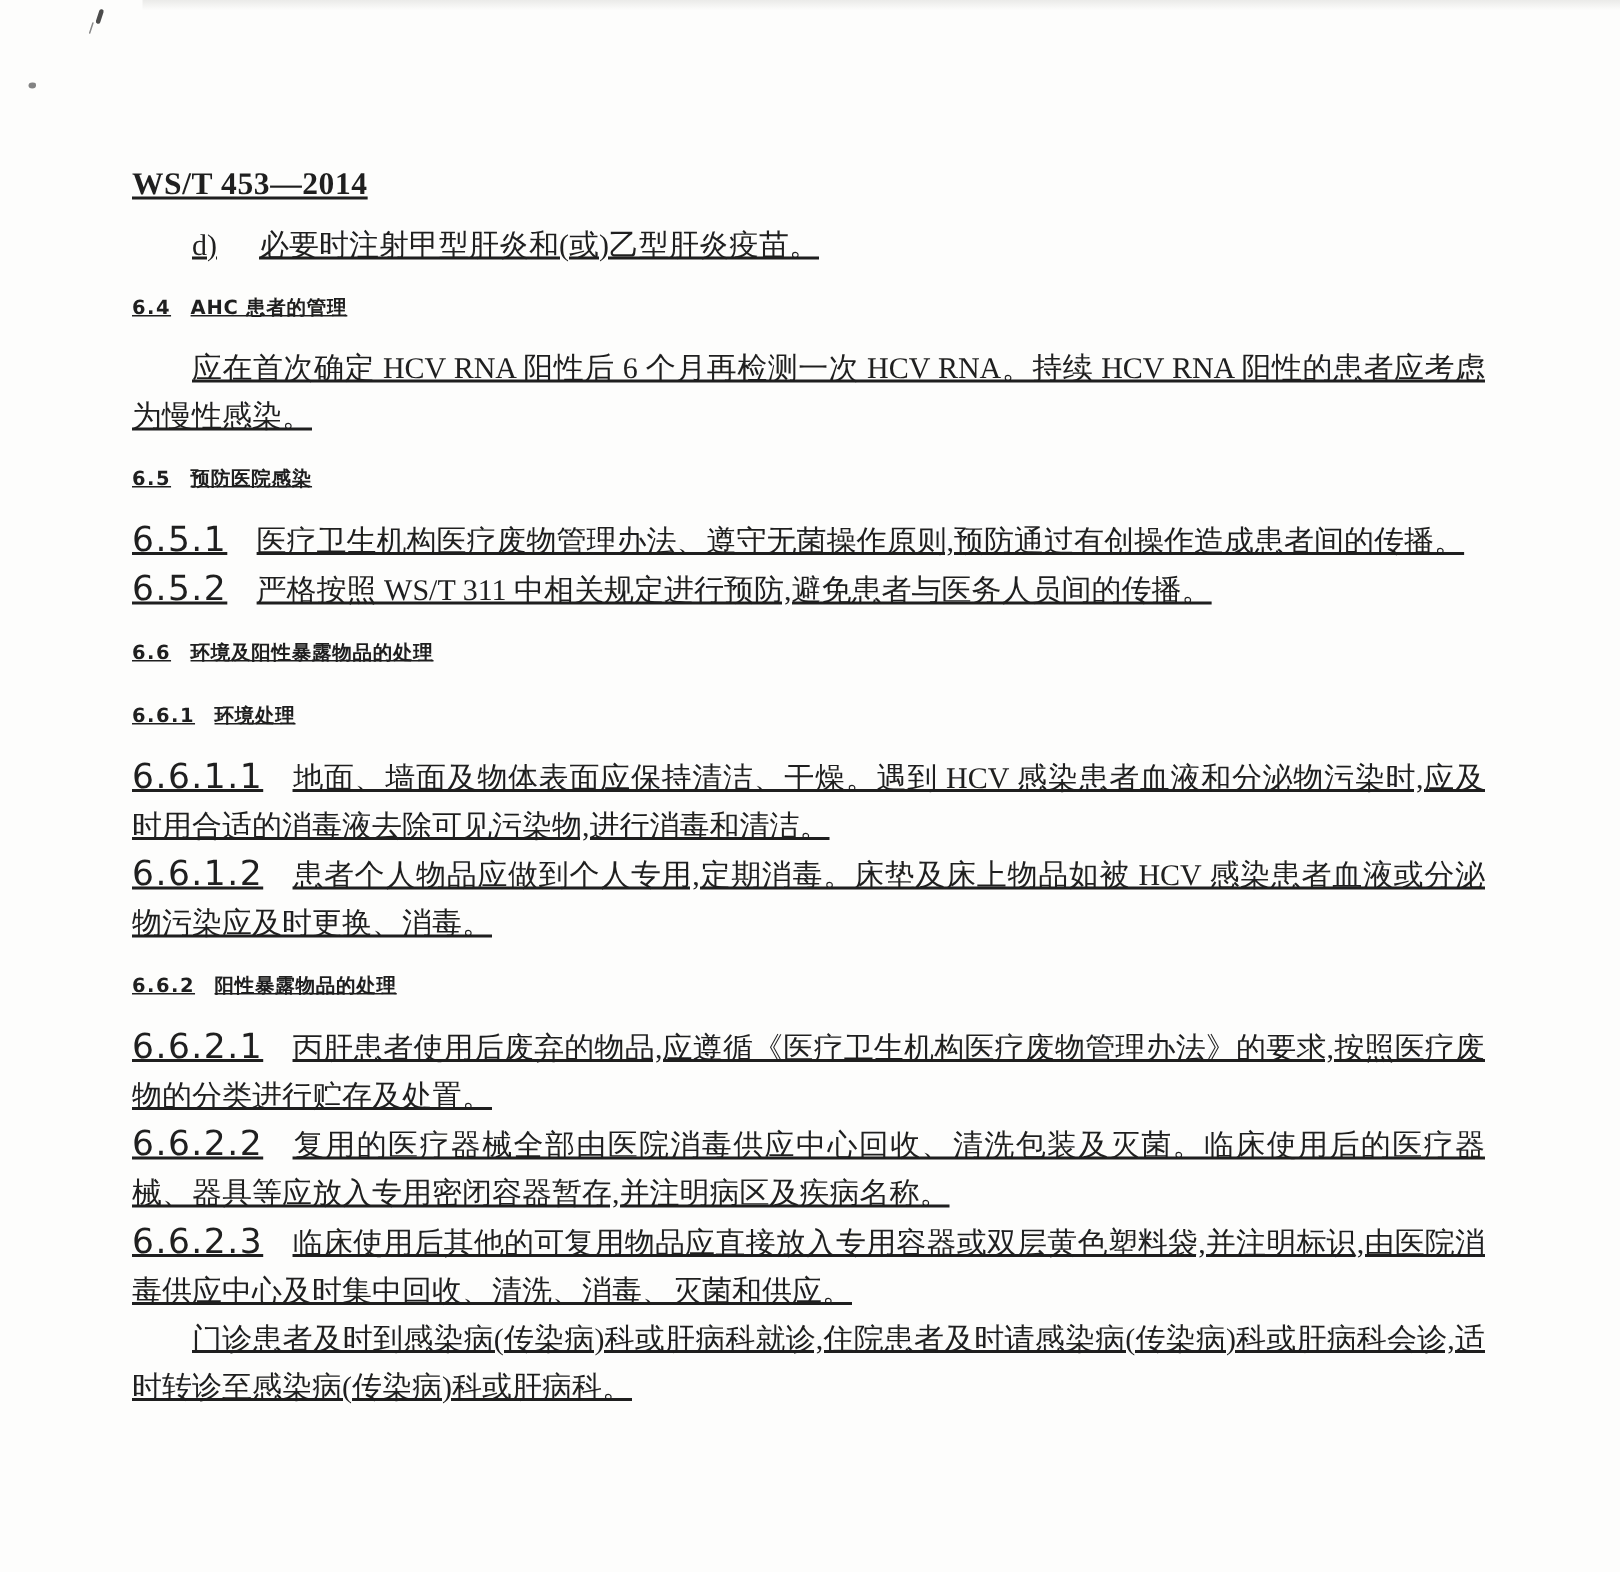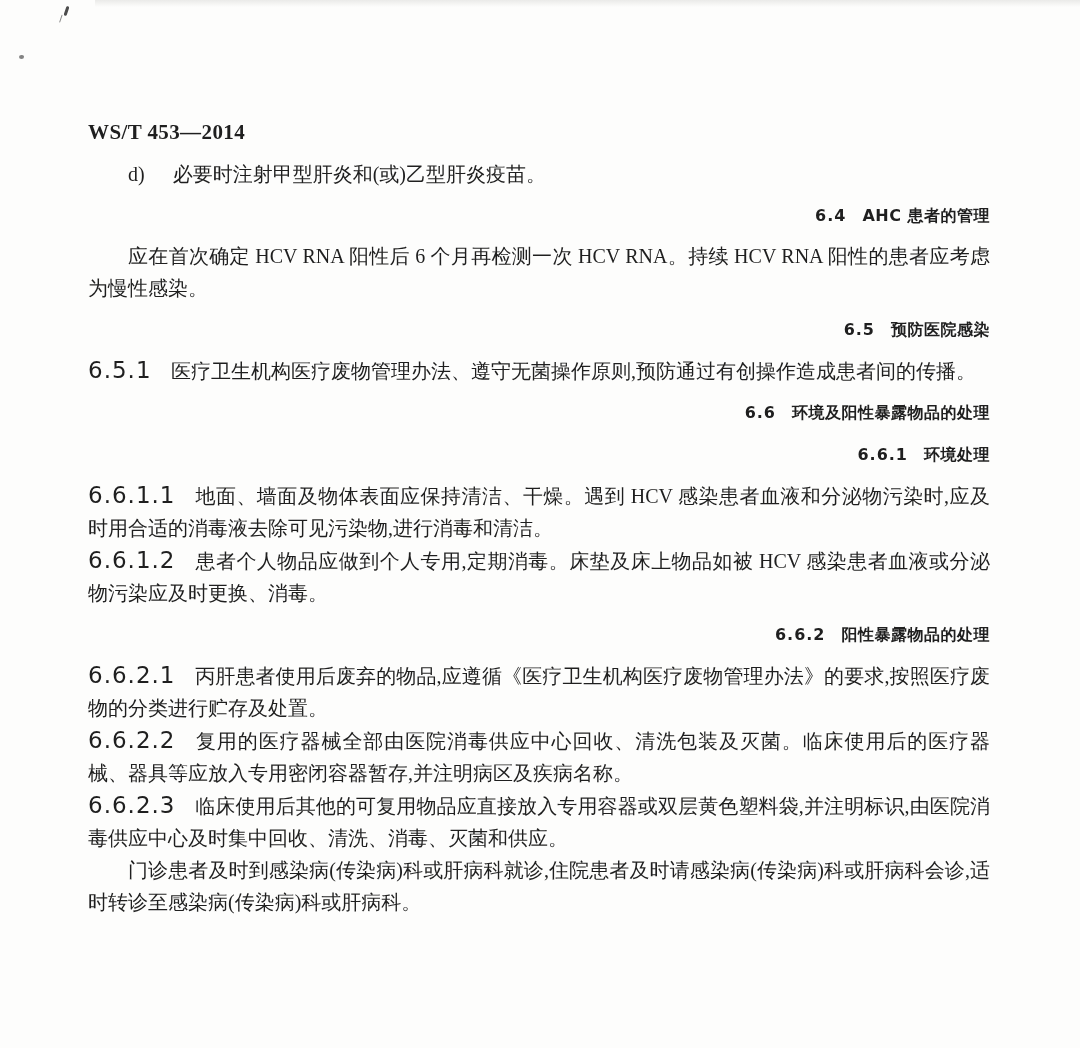--- a/index.html
+++ b/index.html
@@ -23,41 +23,42 @@
     position: absolute; top: 6px; left: 65px; width: 3px; height: 10px;
     background: #4c4c4c; transform: rotate(18deg); border-radius: 2px;
     box-shadow: -3px 9px 0 -1px #8a8a8a;
   }
   .speck-b {
     position: absolute; top: 55px; left: 19px; width: 5px; height: 4px;
     background: #6d6d6d; border-radius: 50% 40% 50% 50%; opacity: .85;
   }
   .content {
     position: absolute;
-    left: 88px; top: 116px;
+    left: 88px; top: 106px;
     width: 902px;
     font-size: 20px;
     line-height: 32px;
     text-align: justify;
+    text-decoration: underline;
   }
   .doc-header {
     font-weight: bold;
     font-size: 21px;
     letter-spacing: .4px;
     margin: 0 0 10px 0;
     text-align: left;
   }
   .list-item { text-indent: 2em; margin-top: 0; }
   .li-label { margin-right: 1.4em; }
   .h-sec {
     font-family: "DejaVu Sans", "Liberation Sans", sans-serif;
     font-weight: bold;
-    font-size: 16px;
+    font-size: 13px;
     margin: 10px 0 8px 0;
-    text-align: right;
+    text-align: left;
     letter-spacing: .5px;
   }
   .h-num { margin-right: 1em; letter-spacing: 1px; }
   .para { margin: 0; }
   .indent { text-indent: 2em; }
   .c-num {
     margin-right: .85em;
     letter-spacing: 1px;
     font-family: "DejaVu Sans", "Liberation Sans", sans-serif;
     font-size: 23px;
@@ -85,20 +86,23 @@
 
     <p class="para indent">应在首次确定 HCV RNA 阳性后 6 个月再检测一次 HCV RNA。持续 HCV RNA 阳性的患者应考虑为慢性感染。</p>
 
     <div class="h-sec">
       <span class="h-num">6.5</span><span>预防医院感染</span>
     </div>
 
     <p class="para">
       <span class="c-num">6.5.1</span><span>医疗卫生机构医疗废物管理办法、遵守无菌操作原则,预防通过有创操作造成患者间的传播。</span>
     </p>
+    <p class="para">
+      <span class="c-num">6.5.2</span><span>严格按照 WS/T 311 中相关规定进行预防,避免患者与医务人员间的传播。</span>
+    </p>
 
     <div class="h-sec">
       <span class="h-num">6.6</span><span>环境及阳性暴露物品的处理</span>
     </div>
 
     <div class="h-sec">
       <span class="h-num">6.6.1</span><span>环境处理</span>
     </div>
 
     <p class="para">

